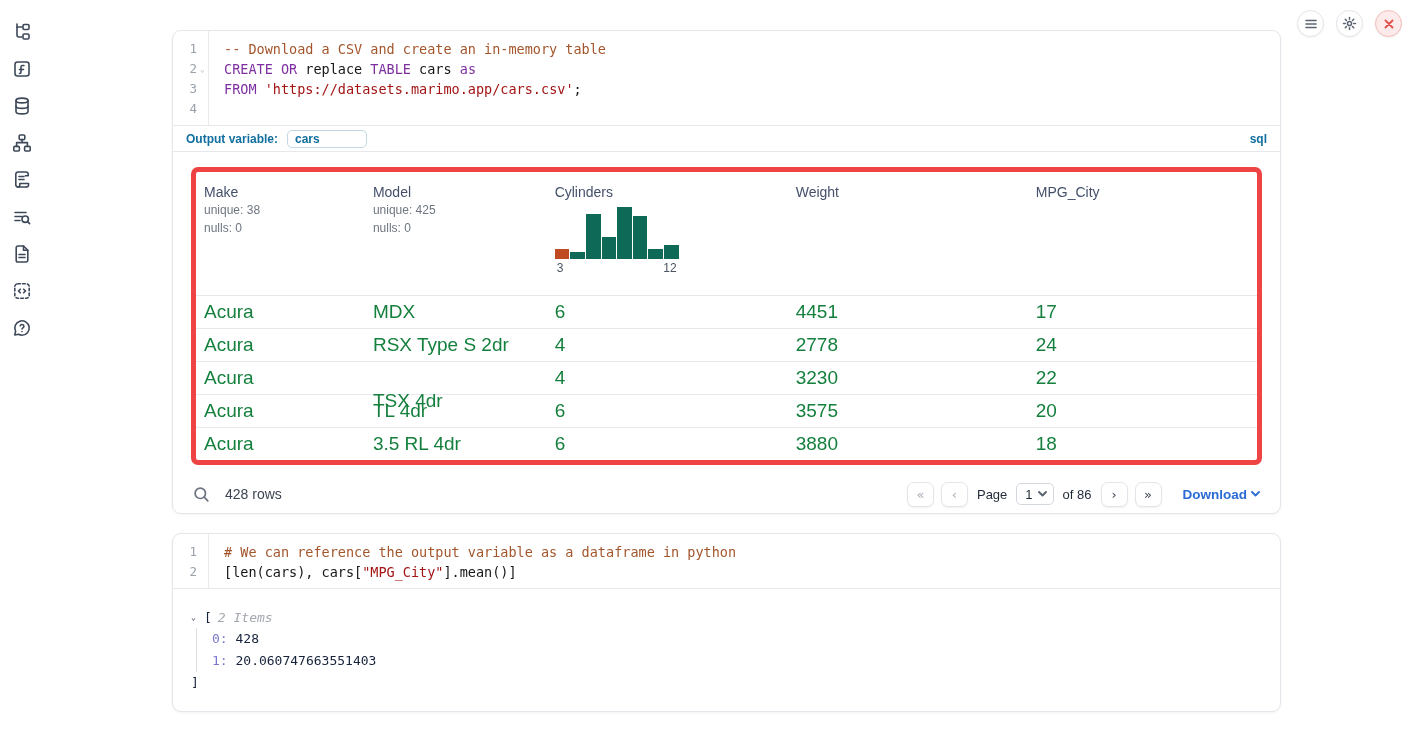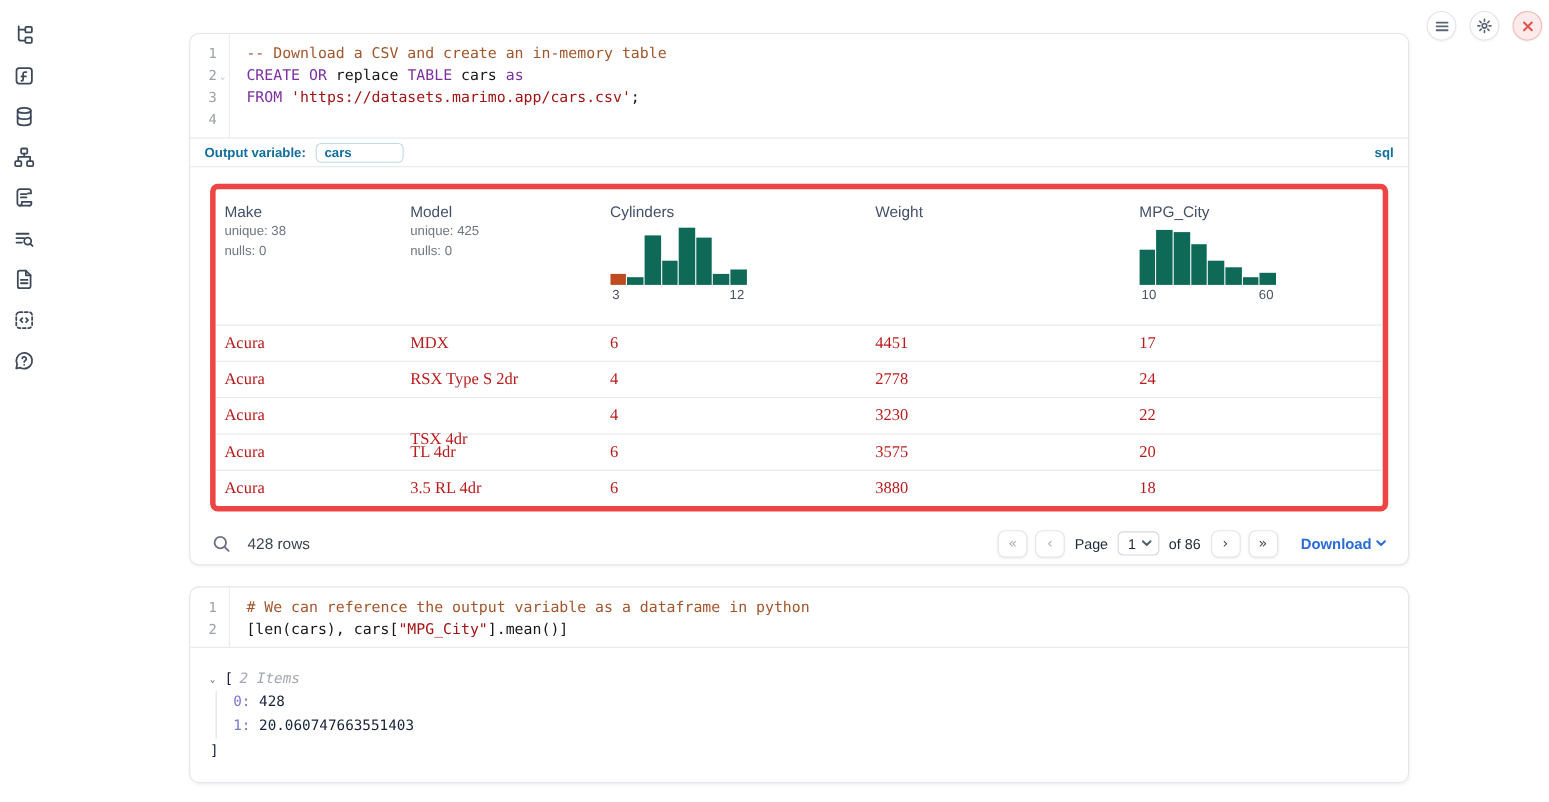--- a/index.html
+++ b/index.html
@@ -57,21 +57,21 @@
   .th .col-name { font-size:14px; color:#44506a; }
   .th .stat { margin-top:2px; font-size:12px; color:#6e7680; line-height:16px; }
   .th .stat:first-of-type { margin-top:10px; }
   .hist { margin-top:7px; width:124px; }
   .hist-bars { display:flex; align-items:flex-end; gap:1px; height:52px; }
   .hist-bars .bar { flex:1; background:#0e6a57; }
   .hist-bars .bar.orange { background:#c04a22; }
   .hist-labels { display:flex; justify-content:space-between; padding:2px 2px 0 2px;
     font-size:12px; color:#4b5563; }
   .tr { display:flex; height:33px; border-top:1px solid #e6e8eb; align-items:center; }
-  .td { padding:0 8px; font-size:15px; color:#b91c1c; white-space:nowrap; overflow:hidden;font-family:Liberation Serif, serif; }
+  .td { padding:0 8px; font-size:19px; color:#15803d; white-space:nowrap; overflow:hidden; }
 
   
   .table-footer { display:flex; align-items:center; height:34px; margin-top:12px; padding:0 2px; }
   .search-btn { display:flex; align-items:center; cursor:pointer; }
   .search-btn svg { stroke:#6b7280; fill:none; stroke-width:1.7; stroke-linecap:round; }
   .row-count { margin-left:15px; font-size:14px; color:#3c4453; }
   .pager { margin-left:auto; display:flex; align-items:center; gap:7px; }
   .pg-btn { width:27px; height:25px; border:1px solid #e2e5ea; border-radius:7px; background:#fff;
     box-shadow:0 1px 2px rgba(0,0,0,.06); font-size:13px; display:flex; align-items:center;
     justify-content:center; cursor:pointer; color:#3f4756; font-family:"DejaVu Sans",sans-serif; }
@@ -230,36 +230,20 @@
                   <span>3</span>
                   <span>12</span>
                 </div>
               </div>
             </div>
             <div class="th" style="width: 22.63%;">
               <div class="col-name">Weight</div>
             </div>
             <div class="th" style="width: 21.6%;">
               <div class="col-name">MPG_City</div>
-              <div class="hist">
-                <div class="hist-bars">
-                  <div class="bar" style="height: 62%;"></div>
-                  <div class="bar" style="height: 97%;"></div>
-                  <div class="bar" style="height: 92%;"></div>
-                  <div class="bar" style="height: 72%;"></div>
-                  <div class="bar" style="height: 42%;"></div>
-                  <div class="bar" style="height: 30%;"></div>
-                  <div class="bar" style="height: 13%;"></div>
-                  <div class="bar" style="height: 22%;"></div>
-                </div>
-                <div class="hist-labels">
-                  <span>10</span>
-                  <span>60</span>
-                </div>
-              </div>
             </div>
           </div>
         <div id="table-body">
             <div class="tr">
               <div class="td" style="width: 15.92%;">Acura</div>
               <div class="td" style="width: 17.13%;">MDX</div>
               <div class="td" style="width: 22.72%;">6</div>
               <div class="td" style="width: 22.63%;">4451</div>
               <div class="td" style="width: 21.6%;">17</div>
             </div>

